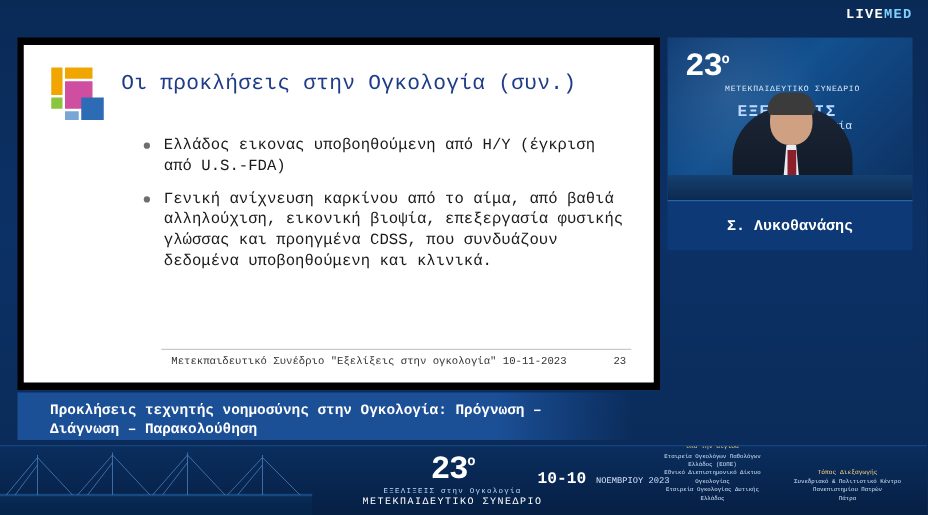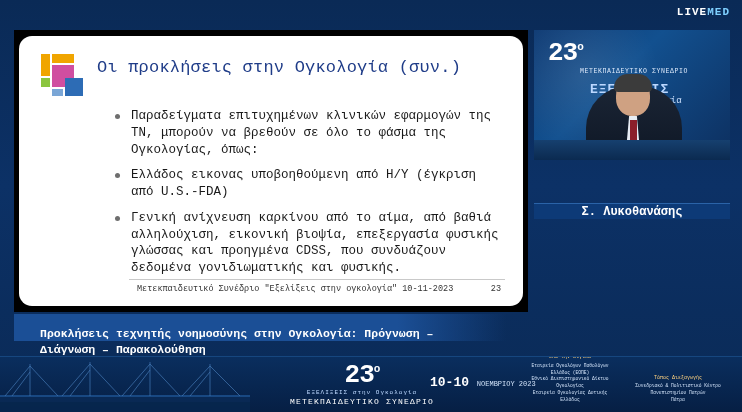--- a/index.html
+++ b/index.html
@@ -35,21 +35,20 @@
     left: 14px; top: 30px;
     width: 514px; height: 282px;
     background: #000;
     padding: 6px 5px;
   }
   .slide {
     position: relative;
     width: 100%; height: 100%;
     background: #ffffff;
     overflow: hidden;
-    border-radius: 13px;
   }
   .slide-logo {
     position: absolute;
     left: 22px; top: 18px;
     width: 42px; height: 42px;
   }
   .sq { position: absolute; }
   .sq.a { left: 0;  top: 0;  width: 9px;  height: 22px; background: #f0a500; }
   .sq.b { left: 11px; top: 0; width: 22px; height: 9px;  background: #f0a500; }
   .sq.c { left: 11px; top: 11px; width: 22px; height: 22px; background: #d04ea0; }
@@ -183,40 +182,39 @@
   .podium {
     position: absolute;
     left: 0; right: 0; bottom: 0;
     height: 20px;
     background: linear-gradient(180deg, #16406f, #0b2a50);
   }
 
   .name-bar {
     position: absolute;
     left: 534px; top: 160px;
-    width: 196px; height: 16px;
+    width: 196px; height: 40px;
     background: #0d3a77;
     border-top: 1px solid #2a63a8;
     display: flex;
     align-items: center;
     justify-content: center;
     color: #ffffff;
     font-size: 12px;
     font-weight: bold;
-    margin-top: 43px;
   }
 
   
   .lower-third {
     position: absolute;
     left: 14px; top: 314px;
-    width: 492px; height: 27px;
+    width: 492px; height: 38px;
     background: linear-gradient(90deg, #1b4f96 0%, #1b4f96 78%, rgba(27,79,150,0.0) 100%);
     display: flex;
-    align-items: flex-start;
+    align-items: flex-end;
     padding: 12px 18px 0 26px;
   }
   .lower-third .lt-text {
     color: #ffffff;
     font-size: 11.5px;
     font-weight: bold;
     line-height: 1.35;
   }
 
   
@@ -285,23 +283,22 @@
       <div class="slide-logo">
         <span class="sq a"></span>
           <span class="sq b"></span>
           <span class="sq c"></span>
         <span class="sq d"></span>
           <span class="sq e"></span>
           <span class="sq f"></span>
       </div>
       <div class="slide-title">Οι προκλήσεις στην Ογκολογία (συν.)</div>
       <div class="bullets">
-        <div class="bullet">Παραδείγματα επιτυχημένων κλινικών εφαρμογών της ΤΝ, μπορούν να βρεθούν σε όλο το φάσμα της Ογκολογίας, όπως:</div>
         <div class="bullet">Ελλάδος εικονας υποβοηθούμενη από Η/Υ (έγκριση από U.S.-FDA)</div>
-        <div class="bullet">Γενική ανίχνευση καρκίνου από το αίμα, από βαθιά αλληλούχιση, εικονική βιοψία, επεξεργασία φυσικής γλώσσας και προηγμένα CDSS, που συνδυάζουν δεδομένα γονιδιωματικής και φυσικής.</div>
+        <div class="bullet">Γενική ανίχνευση καρκίνου από το αίμα, από βαθιά αλληλούχιση, εικονική βιοψία, επεξεργασία φυσικής γλώσσας και προηγμένα CDSS, που συνδυάζουν δεδομένα υποβοηθούμενη και κλινικά.</div>
       </div>
       <div class="slide-rule"></div>
       <div class="slide-footer">
         <span>Μετεκπαιδευτικό Συνέδριο  "Εξελίξεις στην ογκολογία"  10-11-2023</span>
         <span>23</span>
       </div>
     </div>
   </div>
 
   <div class="video">

